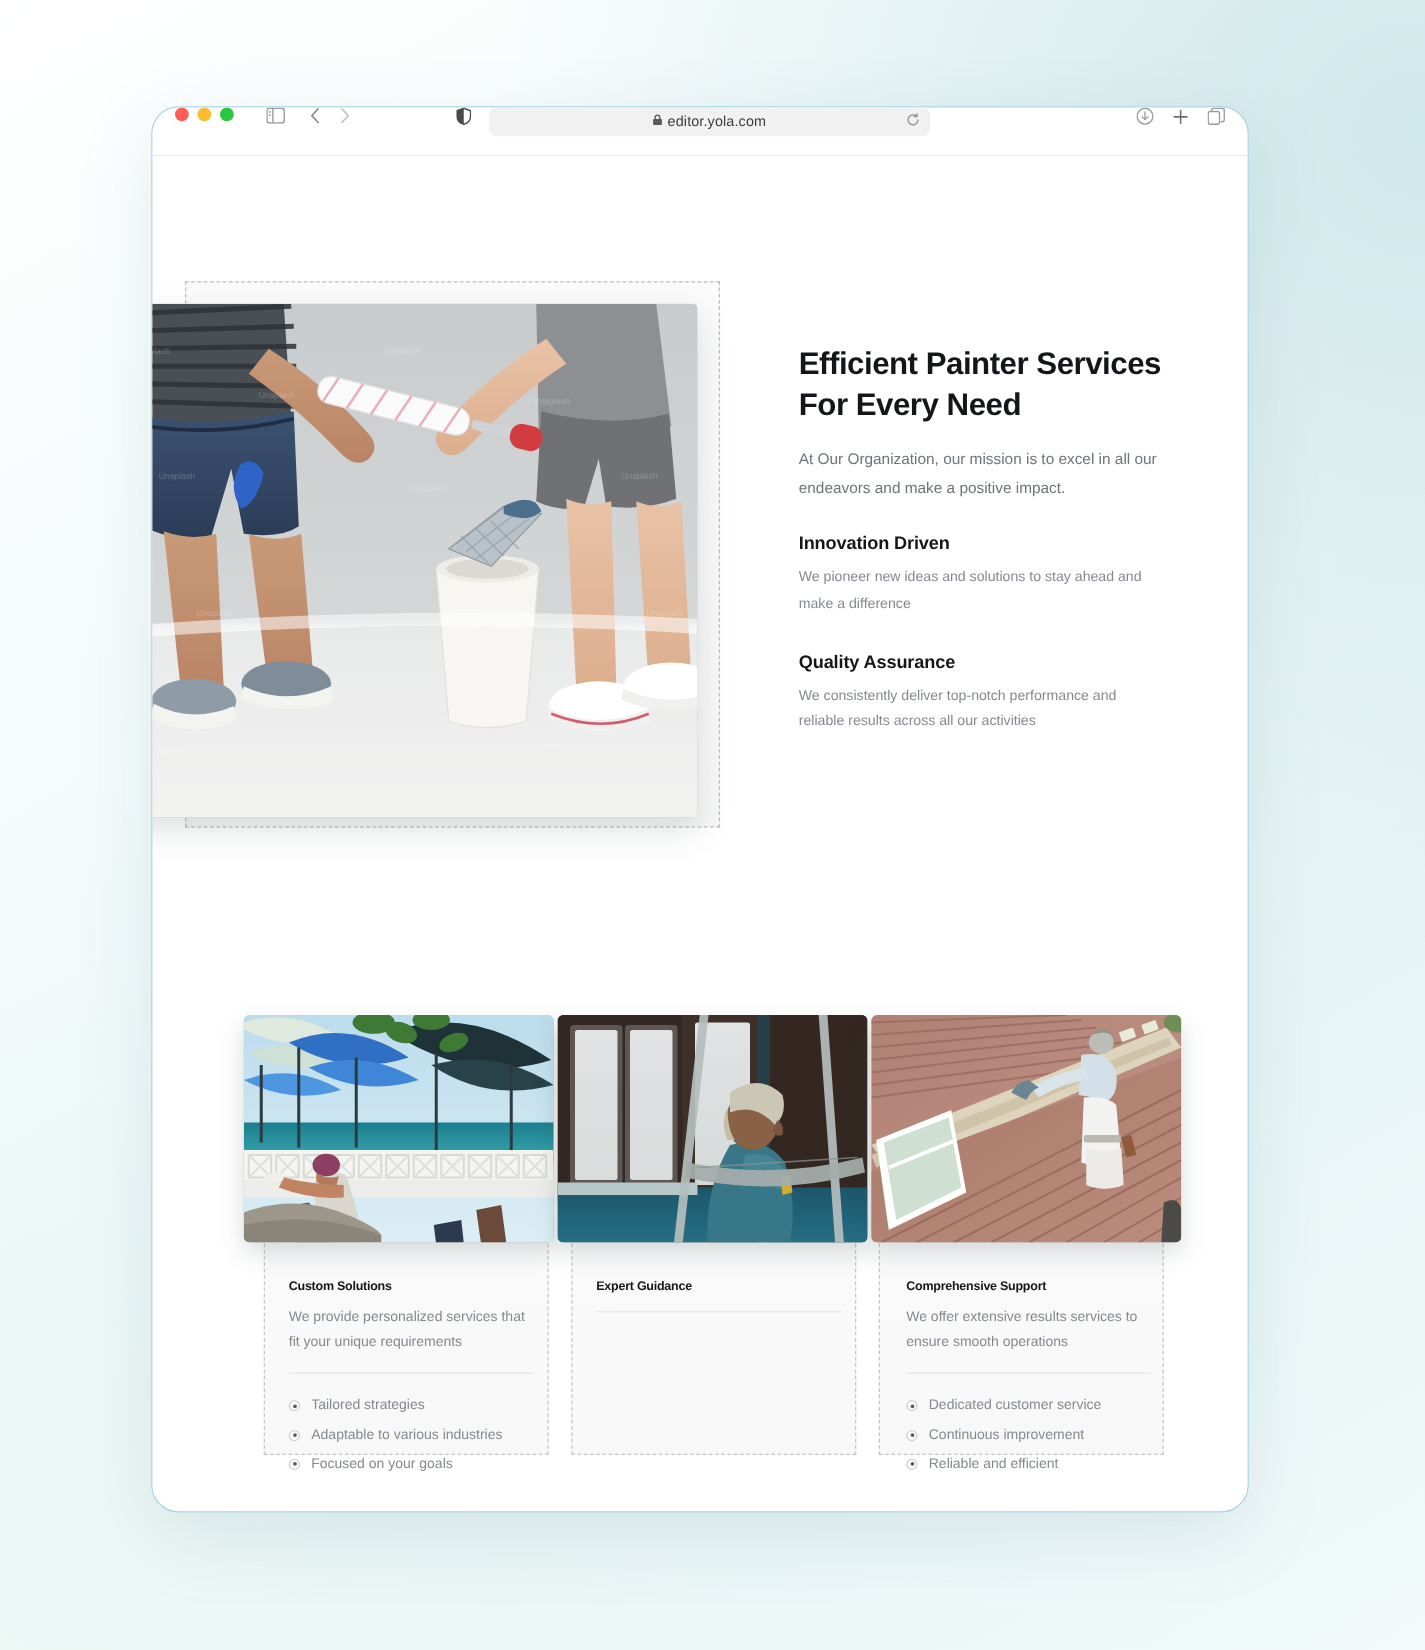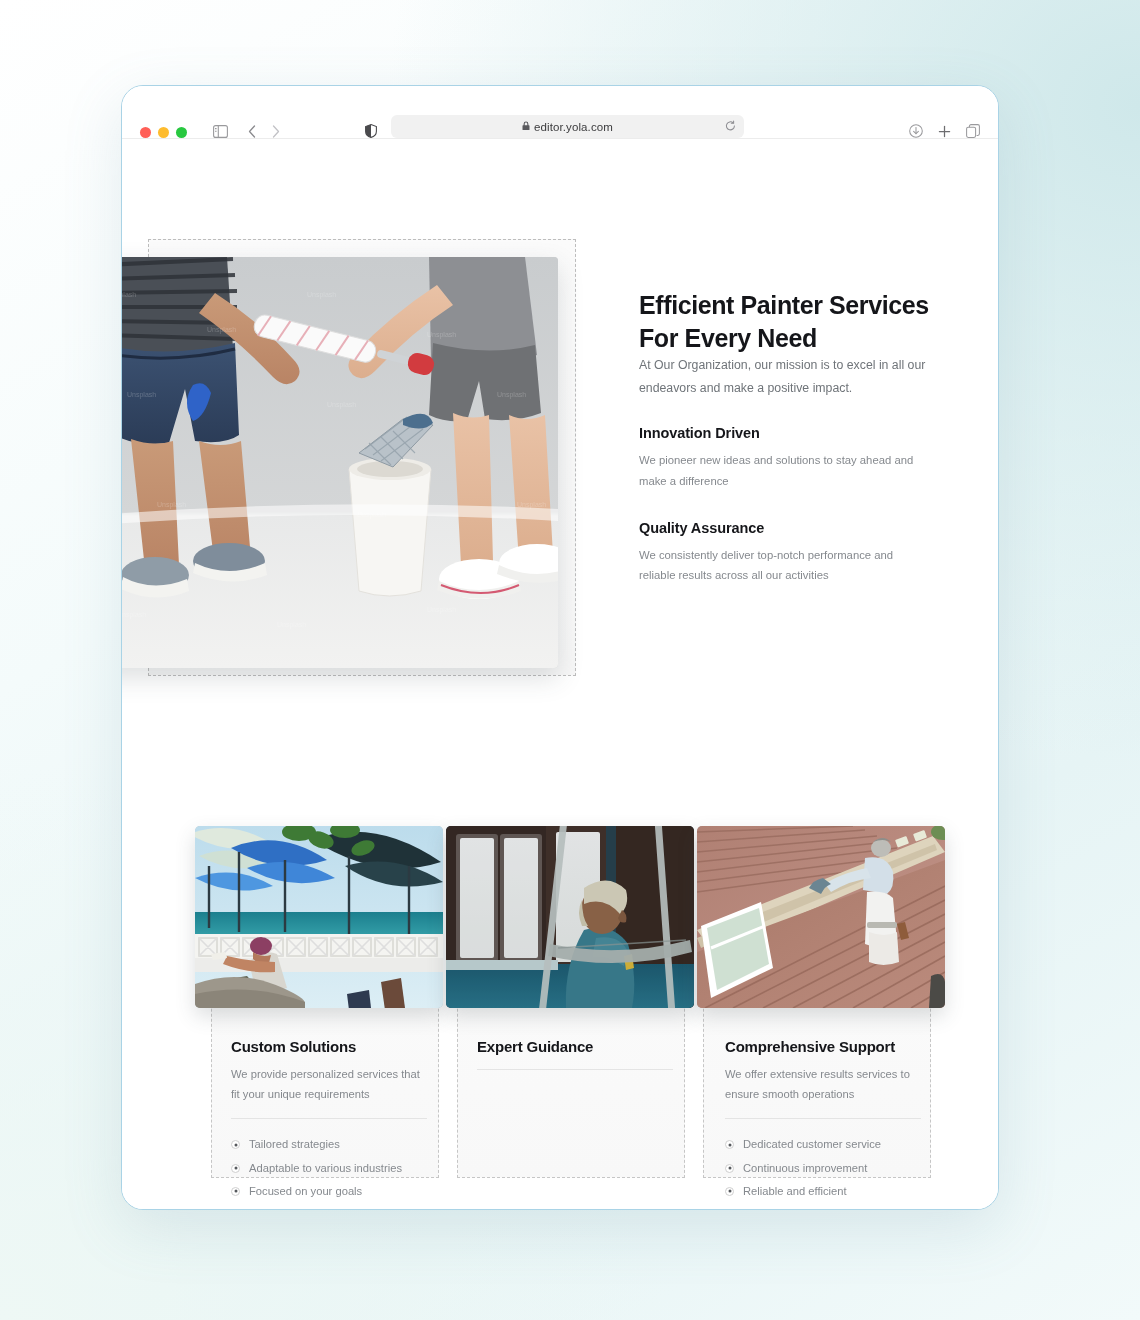--- a/index.html
+++ b/index.html
@@ -28,25 +28,25 @@
     height: 1125px;
     background: #ffffff;
     border: 1px solid #a9d3e6;
     border-radius: 22px;
     box-shadow: 0 18px 60px rgba(100,140,160,0.16);
     overflow: hidden;
   }
 
   .toolbar {
     position: relative;
-    height: 53px;
+    height: 39px;
     background: #ffffff;
     border-bottom: 1px solid #ececec;
     display: flex;
-    align-items: flex-end;
+    align-items: flex-start;
     padding: 0 18px;
   }
 
   .traffic-lights { display: flex; gap: 7px; align-items: center; }
   .dot { width: 11px; height: 11px; border-radius: 50%; }
   .dot.red { background: #ff5f57; }
   .dot.yellow { background: #febc2e; }
   .dot.green { background: #28c840; }
 
   .tb-icon {
@@ -120,21 +120,21 @@
     width: 300px;
   }
   .hero-title {
     font-size: 25px;
     line-height: 1.3;
     font-weight: 700;
     color: #15161a;
     letter-spacing: -0.4px;
   }
   .hero-sub {
-    margin-top: 0;
+    margin-top: 16px;
     font-size: 12.3px;
     line-height: 1.85;
     color: #6f7479;
   }
   .feature { margin-top: 28px; }
   .feature.second { margin-top: 26px; }
   .feature-title {
     font-size: 14.5px;
     font-weight: 700;
     color: #15161a;
@@ -186,21 +186,21 @@
 
   .card-body {
     position: absolute;
     left: 20px;
     top: 212px;
     width: 196px;
   }
   .slot2 .card-body { left: 22px; }
 
   .card-title {
-    font-size: 15px;
+    font-size: 10px;
     font-weight: 700;
     color: #15161a;
     letter-spacing: -0.2px;
     white-space: nowrap;
   }
   .card-desc {
     margin-top: 9px;
     font-size: 11.2px;
     line-height: 1.8;
     color: #85898e;

